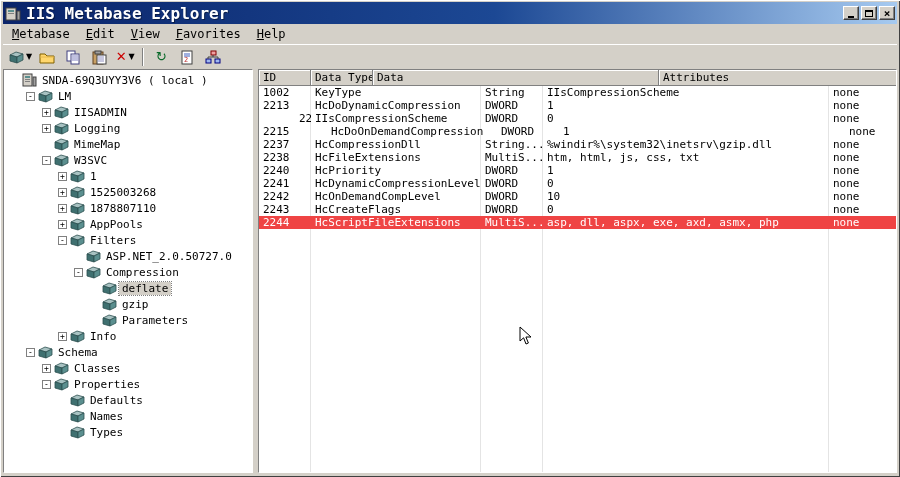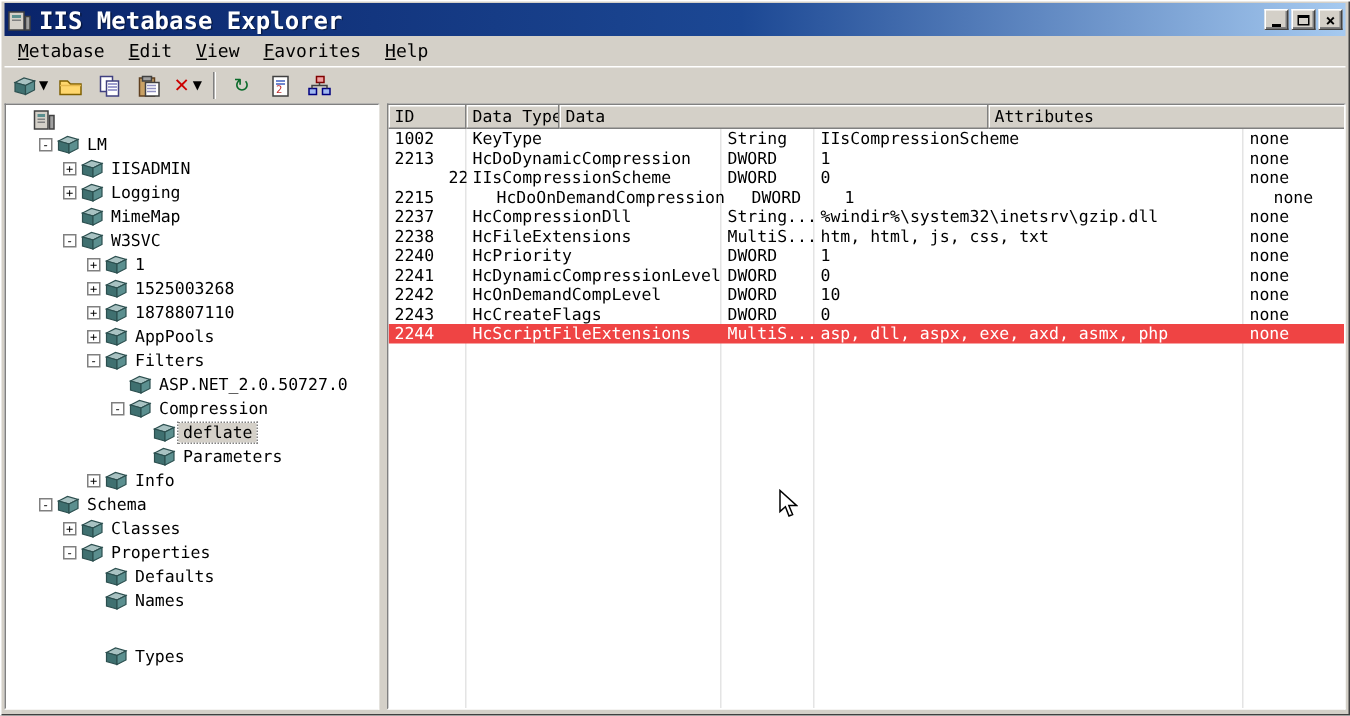--- a/index.html
+++ b/index.html
@@ -187,20 +187,21 @@
           <span class="exp-spacer"></span>
           <span class="ticon">
   <svg width="15" height="14" viewBox="0 0 15 14">
     <rect x="1" y="1" width="9" height="12" fill="#d4d0c8" stroke="#404040"></rect>
     <rect x="3" y="3" width="5" height="2" fill="#5b8f8f"></rect>
     <rect x="3" y="6" width="5" height="1" fill="#808080"></rect>
     <rect x="3" y="8" width="5" height="1" fill="#808080"></rect>
     <rect x="11" y="4" width="3" height="9" fill="#a0a0a0" stroke="#404040"></rect>
   </svg>
 </span>
+          <span class="tlabel">SNDA-69Q3UYY3V6 ( local )</span>
         </div>
         <div class="tree-row" style="padding-left: 20px;">
           <span class="exp">-</span>
           <span class="ticon">
   <svg width="15" height="13" viewBox="0 0 15 13">
     <polygon points="1,4 7,1 14,3 8,6" fill="#a8c2c2" stroke="#2c4f4f" stroke-width="0.8"></polygon>
     <polygon points="1,4 8,6 8,12 1,10" fill="#3f7070" stroke="#2c4f4f" stroke-width="0.8"></polygon>
     <polygon points="8,6 14,3 14,9 8,12" fill="#5b8f8f" stroke="#2c4f4f" stroke-width="0.8"></polygon>
   </svg>
 </span>
@@ -340,20 +341,31 @@
         </div>
         <div class="tree-row" style="padding-left: 84px;">
           <span class="exp-spacer"></span>
           <span class="ticon">
   <svg width="15" height="13" viewBox="0 0 15 13">
     <polygon points="1,4 7,1 14,3 8,6" fill="#a8c2c2" stroke="#2c4f4f" stroke-width="0.8"></polygon>
     <polygon points="1,4 8,6 8,12 1,10" fill="#3f7070" stroke="#2c4f4f" stroke-width="0.8"></polygon>
     <polygon points="8,6 14,3 14,9 8,12" fill="#5b8f8f" stroke="#2c4f4f" stroke-width="0.8"></polygon>
   </svg>
 </span>
+          <span class="tlabel">gzip</span>
+        </div>
+        <div class="tree-row" style="padding-left: 84px;">
+          <span class="exp-spacer"></span>
+          <span class="ticon">
+  <svg width="15" height="13" viewBox="0 0 15 13">
+    <polygon points="1,4 7,1 14,3 8,6" fill="#a8c2c2" stroke="#2c4f4f" stroke-width="0.8"></polygon>
+    <polygon points="1,4 8,6 8,12 1,10" fill="#3f7070" stroke="#2c4f4f" stroke-width="0.8"></polygon>
+    <polygon points="8,6 14,3 14,9 8,12" fill="#5b8f8f" stroke="#2c4f4f" stroke-width="0.8"></polygon>
+  </svg>
+</span>
           <span class="tlabel">Parameters</span>
         </div>
         <div class="tree-row" style="padding-left: 52px;">
           <span class="exp">+</span>
           <span class="ticon">
   <svg width="15" height="13" viewBox="0 0 15 13">
     <polygon points="1,4 7,1 14,3 8,6" fill="#a8c2c2" stroke="#2c4f4f" stroke-width="0.8"></polygon>
     <polygon points="1,4 8,6 8,12 1,10" fill="#3f7070" stroke="#2c4f4f" stroke-width="0.8"></polygon>
     <polygon points="8,6 14,3 14,9 8,12" fill="#5b8f8f" stroke="#2c4f4f" stroke-width="0.8"></polygon>
   </svg>
@@ -408,21 +420,21 @@
           <span class="exp-spacer"></span>
           <span class="ticon">
   <svg width="15" height="13" viewBox="0 0 15 13">
     <polygon points="1,4 7,1 14,3 8,6" fill="#a8c2c2" stroke="#2c4f4f" stroke-width="0.8"></polygon>
     <polygon points="1,4 8,6 8,12 1,10" fill="#3f7070" stroke="#2c4f4f" stroke-width="0.8"></polygon>
     <polygon points="8,6 14,3 14,9 8,12" fill="#5b8f8f" stroke="#2c4f4f" stroke-width="0.8"></polygon>
   </svg>
 </span>
           <span class="tlabel">Names</span>
         </div>
-        <div class="tree-row" style="padding-left: 52px; margin-top: 21px;">
+        <div class="tree-row" style="padding-left: 52px;">
           <span class="exp-spacer"></span>
           <span class="ticon">
   <svg width="15" height="13" viewBox="0 0 15 13">
     <polygon points="1,4 7,1 14,3 8,6" fill="#a8c2c2" stroke="#2c4f4f" stroke-width="0.8"></polygon>
     <polygon points="1,4 8,6 8,12 1,10" fill="#3f7070" stroke="#2c4f4f" stroke-width="0.8"></polygon>
     <polygon points="8,6 14,3 14,9 8,12" fill="#5b8f8f" stroke="#2c4f4f" stroke-width="0.8"></polygon>
   </svg>
 </span>
           <span class="tlabel">Types</span>
         </div>

